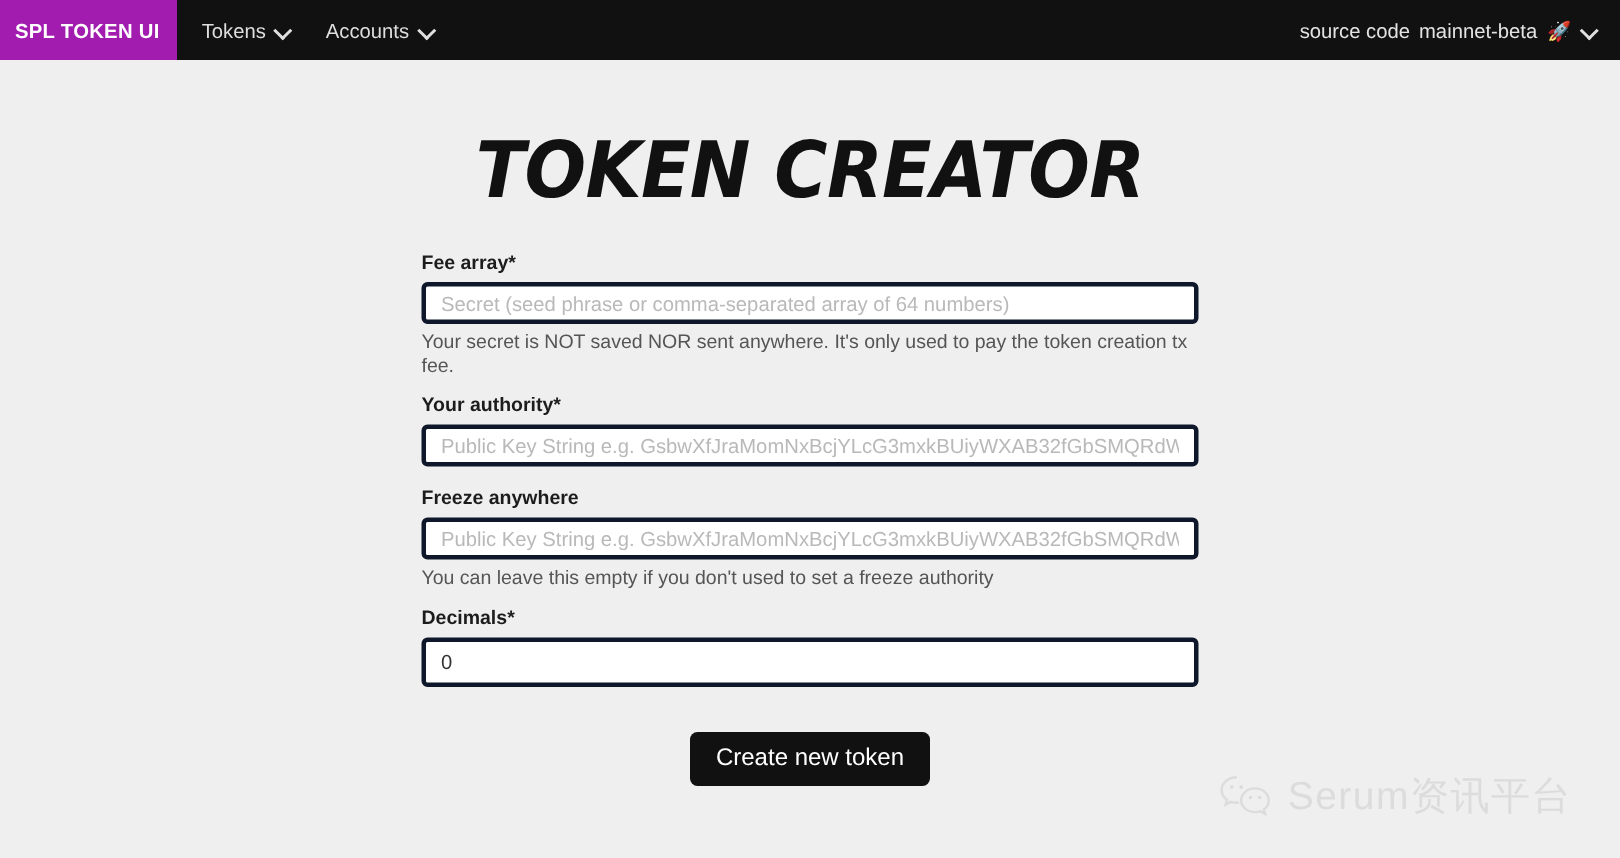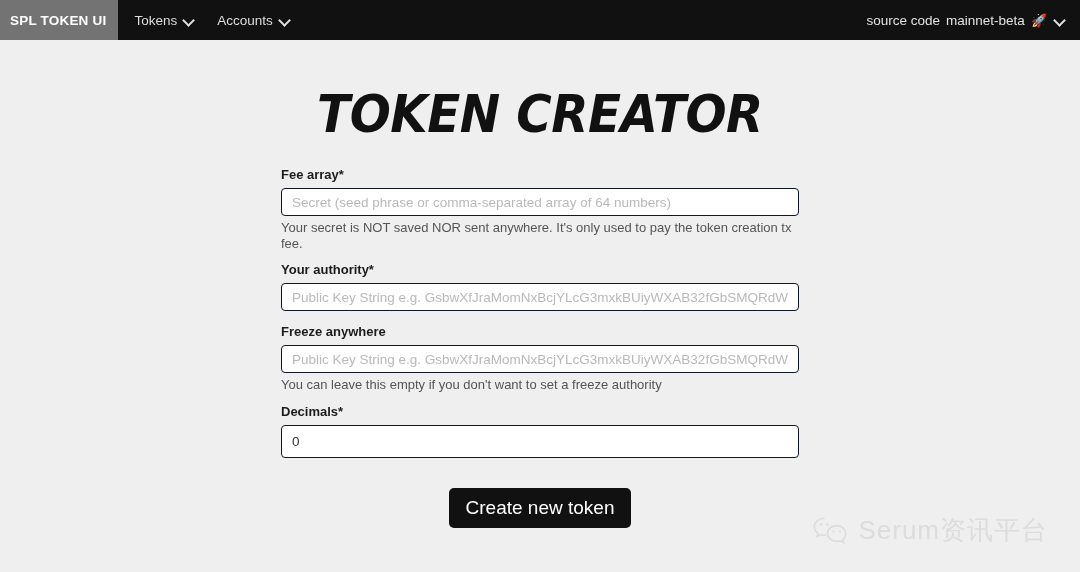--- a/index.html
+++ b/index.html
@@ -17,21 +17,21 @@
   
   .navbar {
     height: 40px;
     background: #111111;
     display: flex;
     align-items: center;
     position: relative;
     z-index: 5;
   }
   .brand {
-    background: #737373;
+    background: #a21caf;
     height: 40px;
     display: flex;
     align-items: center;
     padding: 0 12px 0 10px;
     color: #ffffff;
     font-size: 13.5px;
     font-weight: bold;
     letter-spacing: 0.2px;
     white-space: nowrap;
   }
@@ -102,21 +102,21 @@
     font-weight: bold;
     color: #1c1c1c;
     margin-bottom: 6px;
     display: block;
   }
   .text-input {
     display: block;
     width: 100%;
     height: 28px;
     background: #ffffff;
-    border: 1px solid #0f172a;
+    border: 3px solid #0f172a;
     border-radius: 4px;
     padding: 0 10px;
     font-family: "Liberation Sans", sans-serif;
     font-size: 13.5px;
     color: #333333;
     outline: none;
   }
   .text-input::placeholder { color: #b9b9b9; }
   .text-input.tall { height: 33px; }
   .help-text {
@@ -133,21 +133,21 @@
     justify-content: center;
     padding-top: 30px;
   }
   .submit-btn {
     background: #111111;
     color: #ffffff;
     border: none;
     border-radius: 5px;
     padding: 9px 17px;
     font-family: "Liberation Sans", sans-serif;
-    font-size: 19px;
+    font-size: 16px;
     cursor: pointer;
   }
 
   
   .watermark {
     position: absolute;
     right: 32px;
     bottom: 24px;
     display: flex;
     align-items: center;
@@ -206,21 +206,21 @@
   <div class="field">
     <label class="field-label">Your authority*</label>
     <input class="text-input" type="text" placeholder="Public Key String e.g. GsbwXfJraMomNxBcjYLcG3mxkBUiyWXAB32fGbSMQRdW" style="">
   </div>
 
   <div class="gap-md"></div>
 
   <div class="field">
     <label class="field-label">Freeze anywhere</label>
     <input class="text-input" type="text" placeholder="Public Key String e.g. GsbwXfJraMomNxBcjYLcG3mxkBUiyWXAB32fGbSMQRdW" style="">
-    <div class="help-text">You can leave this empty if you don't want to set a freeze authority</div>
+    <div class="help-text">You can leave this empty if you don't used to set a freeze authority</div>
   </div>
 
   <div class="gap-sm"></div>
 
   <div class="field">
     <label class="field-label">Decimals*</label>
     <input class="text-input tall" type="text" value="0" style="">
   </div>
 
   <div class="submit-row">

